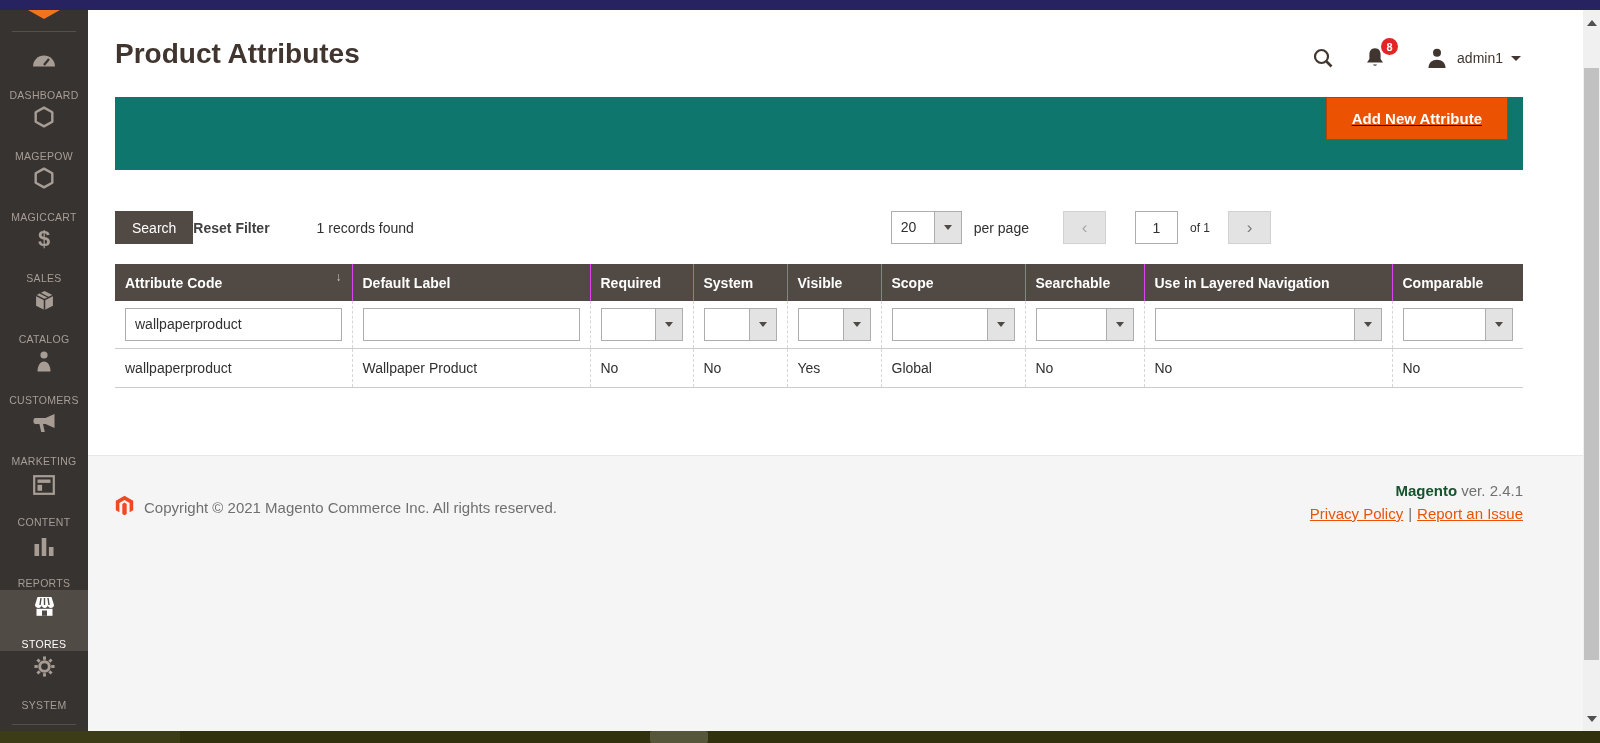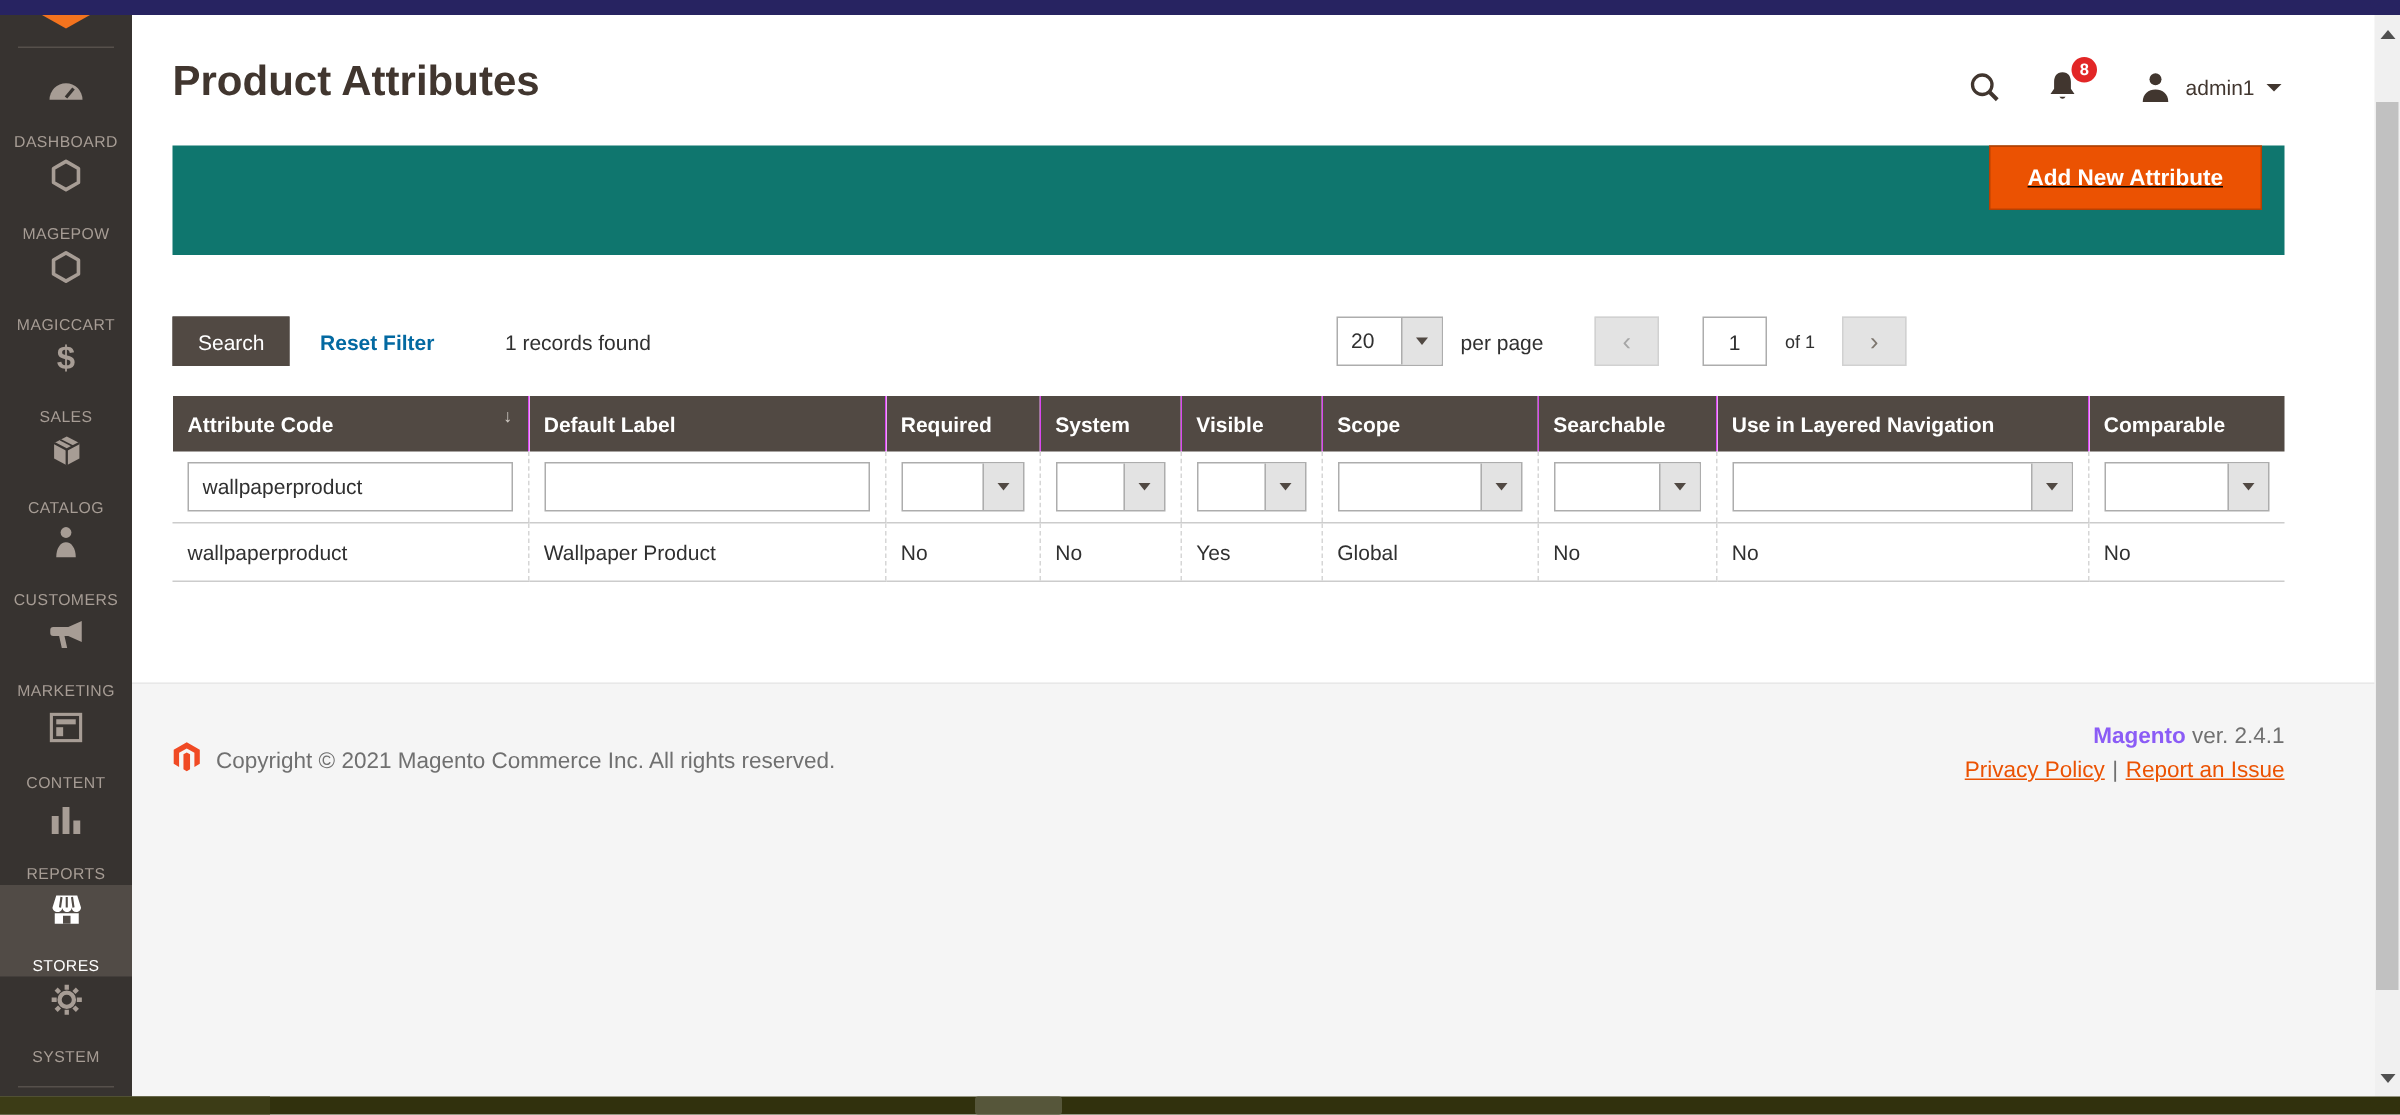--- a/index.html
+++ b/index.html
@@ -44,21 +44,21 @@
   .badge { position:absolute; top:-8px; right:-12px; min-width:17px; height:17px; border-radius:9px; background:#e22626; color:#fff; font-size:11px; font-weight:bold; display:flex; align-items:center; justify-content:center; padding:0 4px; }
   .admin-area { display:flex; align-items:center; cursor:pointer; }
   .admin-name { font-size:14px; color:#41362f; margin:0 8px 0 9px; }
   .caret { width:0; height:0; border-left:5px solid transparent; border-right:5px solid transparent; border-top:5px solid #41362f; }
 
   .panel { position:absolute; left:27px; top:87px; width:1408px; height:73px; background:#0f766e; display:flex; align-items:flex-start; justify-content:flex-end;text-decoration:underline; }
   .btn-primary { margin-right:15px; height:43px; padding:0 25px; background:#eb5202; border:1px solid #b84002; color:#fff; font-size:15px; font-weight:bold; font-family:"Liberation Sans",sans-serif; cursor:pointer; }
 
   .toolbar { position:absolute; left:27px; top:201px; width:1156px; height:33px; display:flex; align-items:center; }
   .btn-search { height:33px; padding:0 16px; background:#514943; border:1px solid #514943; color:#fff; font-size:14px; font-family:"Liberation Sans",sans-serif; cursor:pointer; }
-  .reset-link { margin-left:20px; font-size:14px; font-weight:bold; color:#0369a1; text-decoration:none; cursor:pointer; }
+  .reset-link { font-size:14px; font-weight:bold; color:#404040; text-decoration:none; cursor:pointer; }
   .records { margin-left:47px; font-size:14px; color:#303030; }
   .tb-spacer { flex:1; }
   .sel { display:flex; height:33px; border:1px solid #adadad; background:#fff; }
   .sel .val { flex:1; font-size:14px; color:#303030; padding:7px 0 0 9px; }
   .sel .btn { width:27px; background:#e3e3e3; border-left:1px solid #adadad; display:flex; align-items:center; justify-content:center; cursor:pointer; }
   .sel .btn .c { width:0; height:0; border-left:4px solid transparent; border-right:4px solid transparent; border-top:5px solid #514943; }
   .pp-select { width:71px; }
   .pp-label { font-size:14px; color:#303030; margin:0 34px 0 12px; }
   .page-btn { width:43px; height:33px; background:#e3e3e3; border:1px solid #d1d1d1; display:flex; align-items:center; justify-content:center; font-size:17px; cursor:pointer; }
   .page-btn.prev { color:#a6a6a6; margin-right:29px; }
@@ -78,21 +78,21 @@
   .al-c { text-align:left; }
   .f-input { width:100%; height:33px; border:1px solid #adadad; padding:0 9px; font-size:14px; color:#303030; font-family:"Liberation Sans",sans-serif; }
 
   
   .footer { position:absolute; left:0; top:445px; width:1495px; height:276px; background:#f5f5f5; border-top:1px solid #e8e8e8; }
   .footer-inner { display:flex; justify-content:space-between; padding:26px 60px 0 27px; }
   .copy-left { display:flex; align-items:center; margin-top:10px; }
   .copy-text { font-size:15px; color:#707070; margin-left:10px; }
   .foot-right { text-align:right; }
   .ver-line { font-size:15px; color:#707070; }
-  .ver-line b { color:#8b5cf6; }
+  .ver-line b { color:#14532d; }
   .links-line { margin-top:6px; font-size:15px; }
   .links-line a { color:#eb5202; text-decoration:underline; cursor:pointer; }
   .links-line .sep { color:#707070; margin:0 5px; }
 </style>
 </head>
 <body>
 
 <div class="topbar"></div>
 
 <div class="sidebar">

